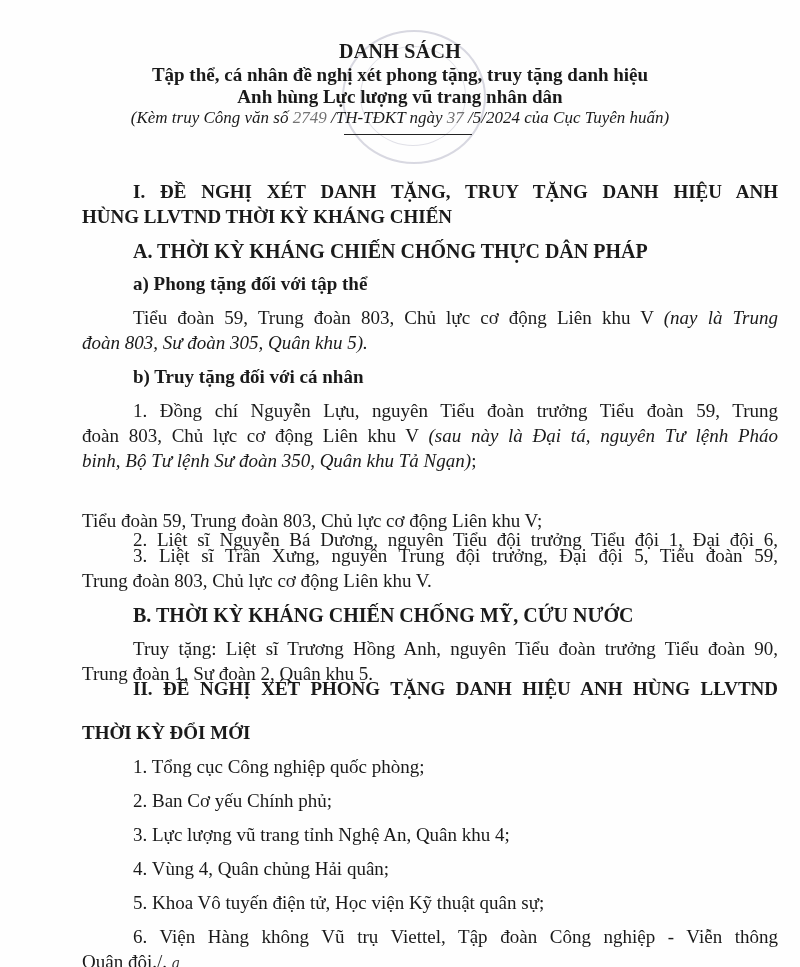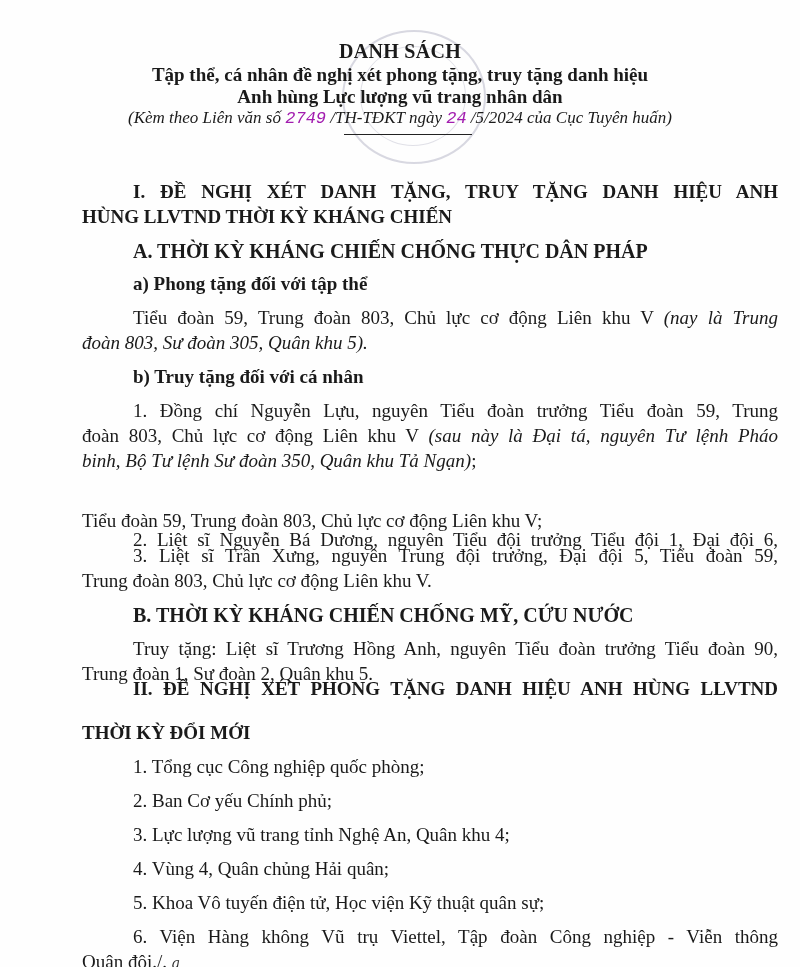--- a/index.html
+++ b/index.html
@@ -10,41 +10,41 @@
   .stamp { position: absolute; left: 342px; top: 30px; width: 140px; height: 130px;
            border: 2px solid rgba(120,120,150,0.28); border-radius: 50%; }
   .stamp-inner { position: absolute; left: 360px; top: 46px; width: 104px; height: 98px;
            border: 1px solid rgba(120,120,150,0.22); border-radius: 50%; }
 
   .hdr { position: absolute; left: 0; width: 800px; text-align: center; white-space: nowrap; }
   .t-title { top: 40px; font-size: 20px; font-weight: bold; letter-spacing: 0.3px; }
   .t-sub1 { top: 64px; font-size: 19px; font-weight: bold; }
   .t-sub2 { top: 86px; font-size: 19px; font-weight: bold; }
   .t-ref { top: 108px; font-size: 17px; font-style: italic; }
-  .hw { font-family: Liberation Mono, monospace; font-style: italic; color: #a21caf; margin-top: 24px; }
+  .hw { font-family: Liberation Serif, serif; font-style: italic; color: #737373; margin-top: 24px; }
   .rule { position: absolute; left: 344px; top: 134px; width: 128px; height: 1px; background: #222; }
 
   .line { position: absolute; white-space: nowrap; font-size: 19px; }
   .justify { text-align: justify; text-align-last: justify; }
   .bold { font-weight: bold; }
   .ital { font-style: italic; }
   .sig { font-family: "DejaVu Serif", serif; font-style: italic; font-size: 14px; color: #333; }
 </style>
 </head>
 <body>
 
 <div class="page">
 
   <div class="stamp"></div>
   <div class="stamp-inner"></div>
 
   <div class="hdr t-title">DANH SÁCH</div>
   <div class="hdr t-sub1">Tập thể, cá nhân đề nghị xét phong tặng, truy tặng danh hiệu</div>
   <div class="hdr t-sub2">Anh hùng Lực lượng vũ trang nhân dân</div>
-  <div class="hdr t-ref"><span>(Kèm theo Liên văn số </span><span class="hw">2749</span><span> /TH-TĐKT ngày </span><span class="hw">24</span><span> /5/2024 của Cục Tuyên huấn)</span></div>
+  <div class="hdr t-ref"><span>(Kèm truy Công văn số </span><span class="hw">2749</span><span> /TH-TĐKT ngày </span><span class="hw">37</span><span> /5/2024 của Cục Tuyên huấn)</span></div>
   <div class="rule"></div>
 
   <div class="line bold justify" style="left:133px; top:181px; width:645px; font-size:19px;">I. ĐỀ NGHỊ XÉT DANH TẶNG, TRUY TẶNG DANH HIỆU ANH</div>
   <div class="line bold" style="left:82px; top:206px;">HÙNG LLVTND THỜI KỲ KHÁNG CHIẾN</div>
 
   <div class="line bold" style="left:133px; top:240px; font-size:20px;">A. THỜI KỲ KHÁNG CHIẾN CHỐNG THỰC DÂN PHÁP</div>
   <div class="line bold" style="left:133px; top:273px;">a) Phong tặng đối với tập thể</div>
 
   <div class="line justify" style="left:133px; top:307px; width:645px;"><span>Tiểu đoàn 59, Trung đoàn 803, Chủ lực cơ động Liên khu V </span><span class="ital">(nay là Trung</span></div>
   <div class="line ital" style="left:82px; top:332px;">đoàn 803, Sư đoàn 305, Quân khu 5).</div>

